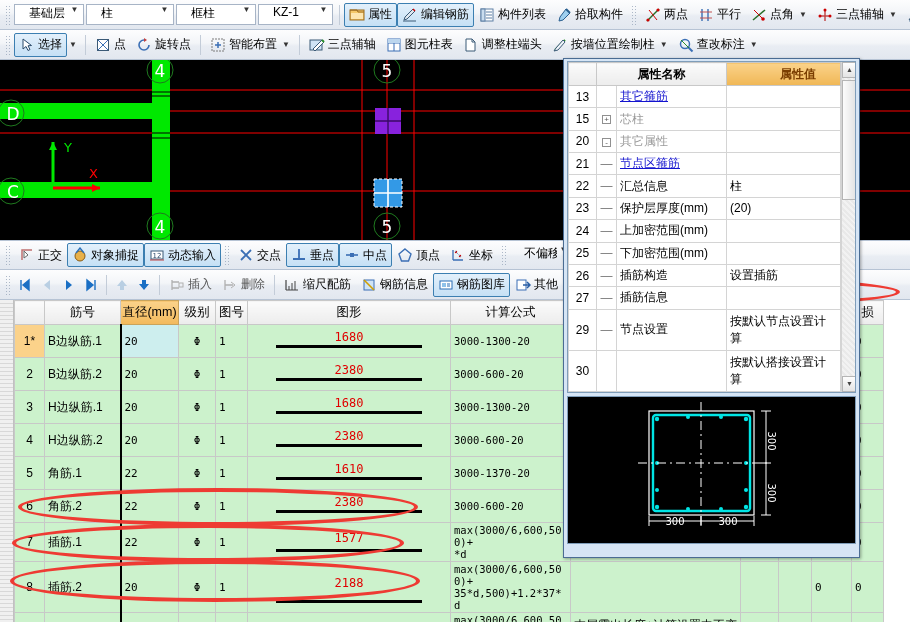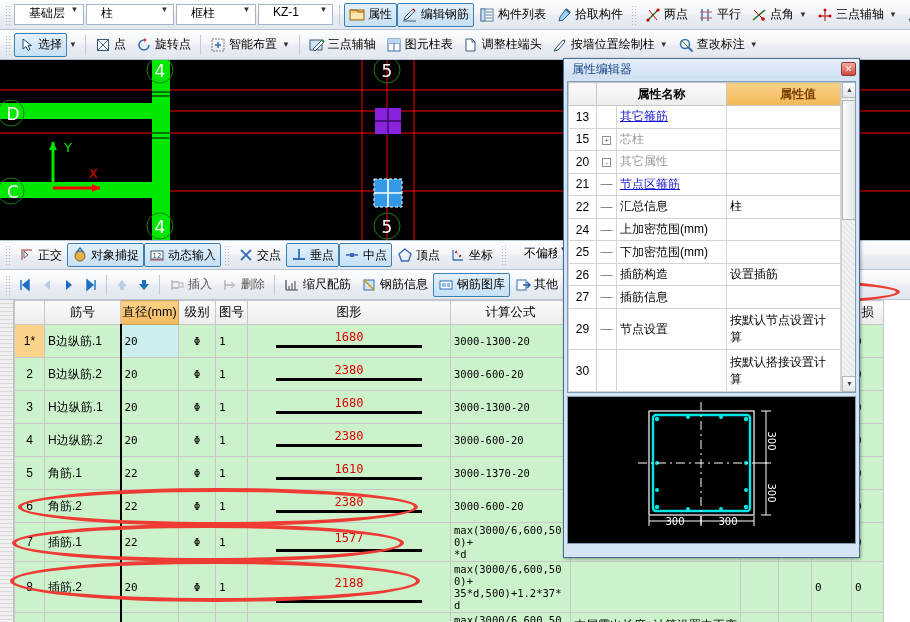--- a/index.html
+++ b/index.html
@@ -692,24 +692,20 @@
         </tr>
       </tbody>
   </table>
 </div>
 
 <div class="ellipse" style="left:18px;  top:488px; width:400px; height:38px;"></div>
 <div class="ellipse" style="left:12px;  top:524px; width:392px; height:38px;"></div>
 <div class="ellipse" style="left:10px;  top:560px; width:410px; height:42px;"></div>
 
 <div id="propdlg">
-  <div id="propTitle">
-    <span class="t">属性编辑器</span>
-    <span class="closeb">✕</span>
-  </div>
 
   <div id="propBody">
     <div id="propScrollRow">
       <table class="prop">
         <colgroup>
             <col style="width:28px">
             <col style="width:20px">
             <col style="width:110px">
             <col style="width:114px">
           </colgroup>
@@ -745,20 +741,26 @@
               <td><span class="pname link">节点区箍筋</span></td>
               <td></td>
             </tr>
             <tr>
               <td class="pidx">22</td>
               <td class="pgut"><span class="dashlead">—</span></td>
               <td><span class="pname ">汇总信息</span></td>
               <td>柱</td>
             </tr>
             <tr>
+              <td class="pidx">23</td>
+              <td class="pgut"><span class="dashlead">—</span></td>
+              <td><span class="pname ">保护层厚度(mm)</span></td>
+              <td>(20)</td>
+            </tr>
+            <tr>
               <td class="pidx">24</td>
               <td class="pgut"><span class="dashlead">—</span></td>
               <td><span class="pname ">上加密范围(mm)</span></td>
               <td></td>
             </tr>
             <tr>
               <td class="pidx">25</td>
               <td class="pgut"><span class="dashlead">—</span></td>
               <td><span class="pname ">下加密范围(mm)</span></td>
               <td></td>

